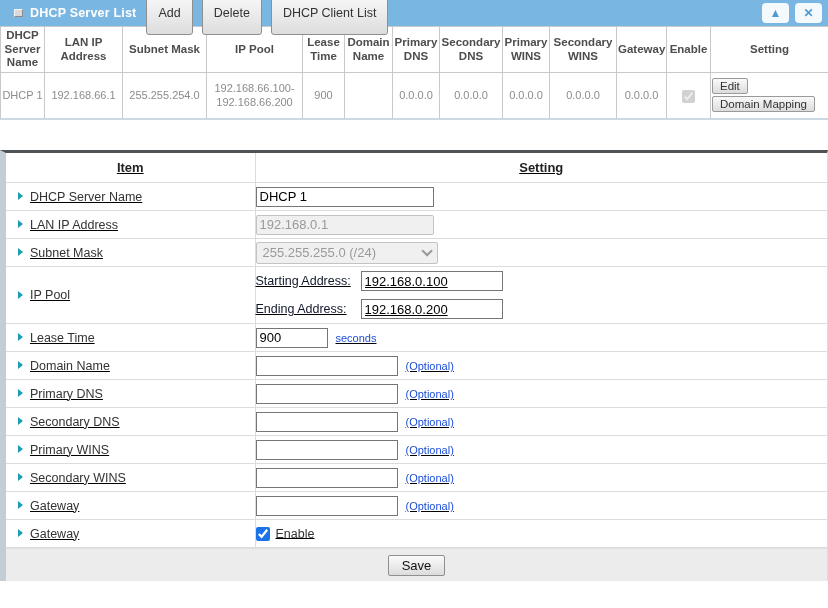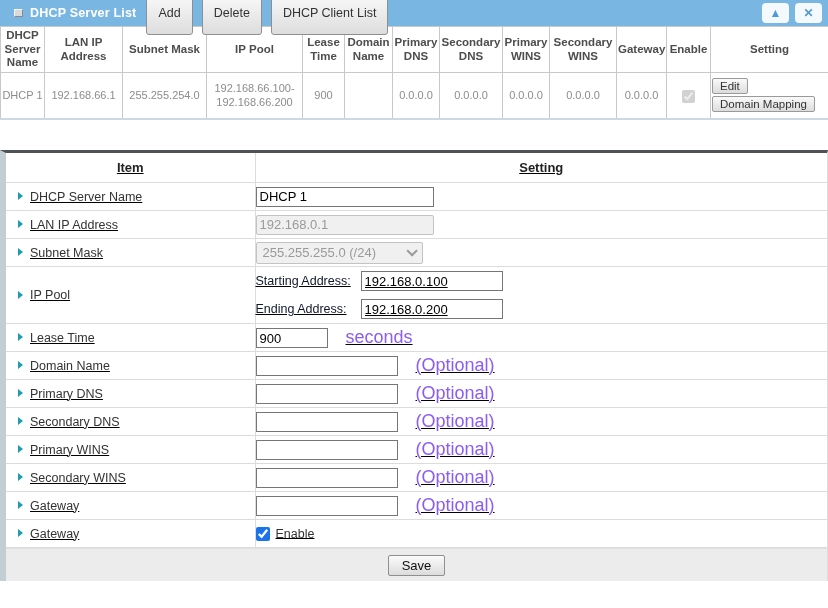--- a/index.html
+++ b/index.html
@@ -89,30 +89,30 @@
     border:1px solid #767676; height:20px; padding:1px 3px; background:#fff;
   }
   input.w-lg { width:178px; }
   input.w-md { width:142px; }
   input.w-sm { width:72px; }
   input.txt:disabled, .dis-box {
     background:#f0f0f0; color:#9a9a9a; border:1px solid #c3c3c3; border-radius:2px;
   }
   .dis-box {
     display:inline-flex; align-items:center; justify-content:space-between;
-    width:167px; height:22px; font-size:13px; padding:1px 6px;
+    width:182px; height:22px; font-size:13px; padding:1px 6px;
   }
   .chev {
     display:inline-block; width:8px; height:8px;
     border-right:2px solid #9a9a9a; border-bottom:2px solid #9a9a9a;
     transform:rotate(45deg) translateY(-3px); margin-right:2px;
   }
   .pair-line { display:flex; align-items:center; height:28px; }
   .pair-label { width:105px; font-size:12.5px; color:#0f172a; }
-  .suffix { font-size:18px; color:#8b5cf6; margin-left:18px; }
+  .suffix { font-size:11px; color:#1d4ed8; margin-left:8px; }
 
   .cb { width:14px; height:14px; accent-color:#1a73e8; vertical-align:middle; }
   .enable-label { font-size:12.5px; color:#333; margin-left:6px; vertical-align:middle; }
 
   .cfg-footer {
     background:#ececec; height:33px; display:flex; align-items:center; justify-content:center;
     border-top:1px solid #e0e0e0;
   }
   .save-btn {
     background:linear-gradient(#fbfbfb,#dcdcdc); border:1px solid #8f8f8f; border-radius:2px;

